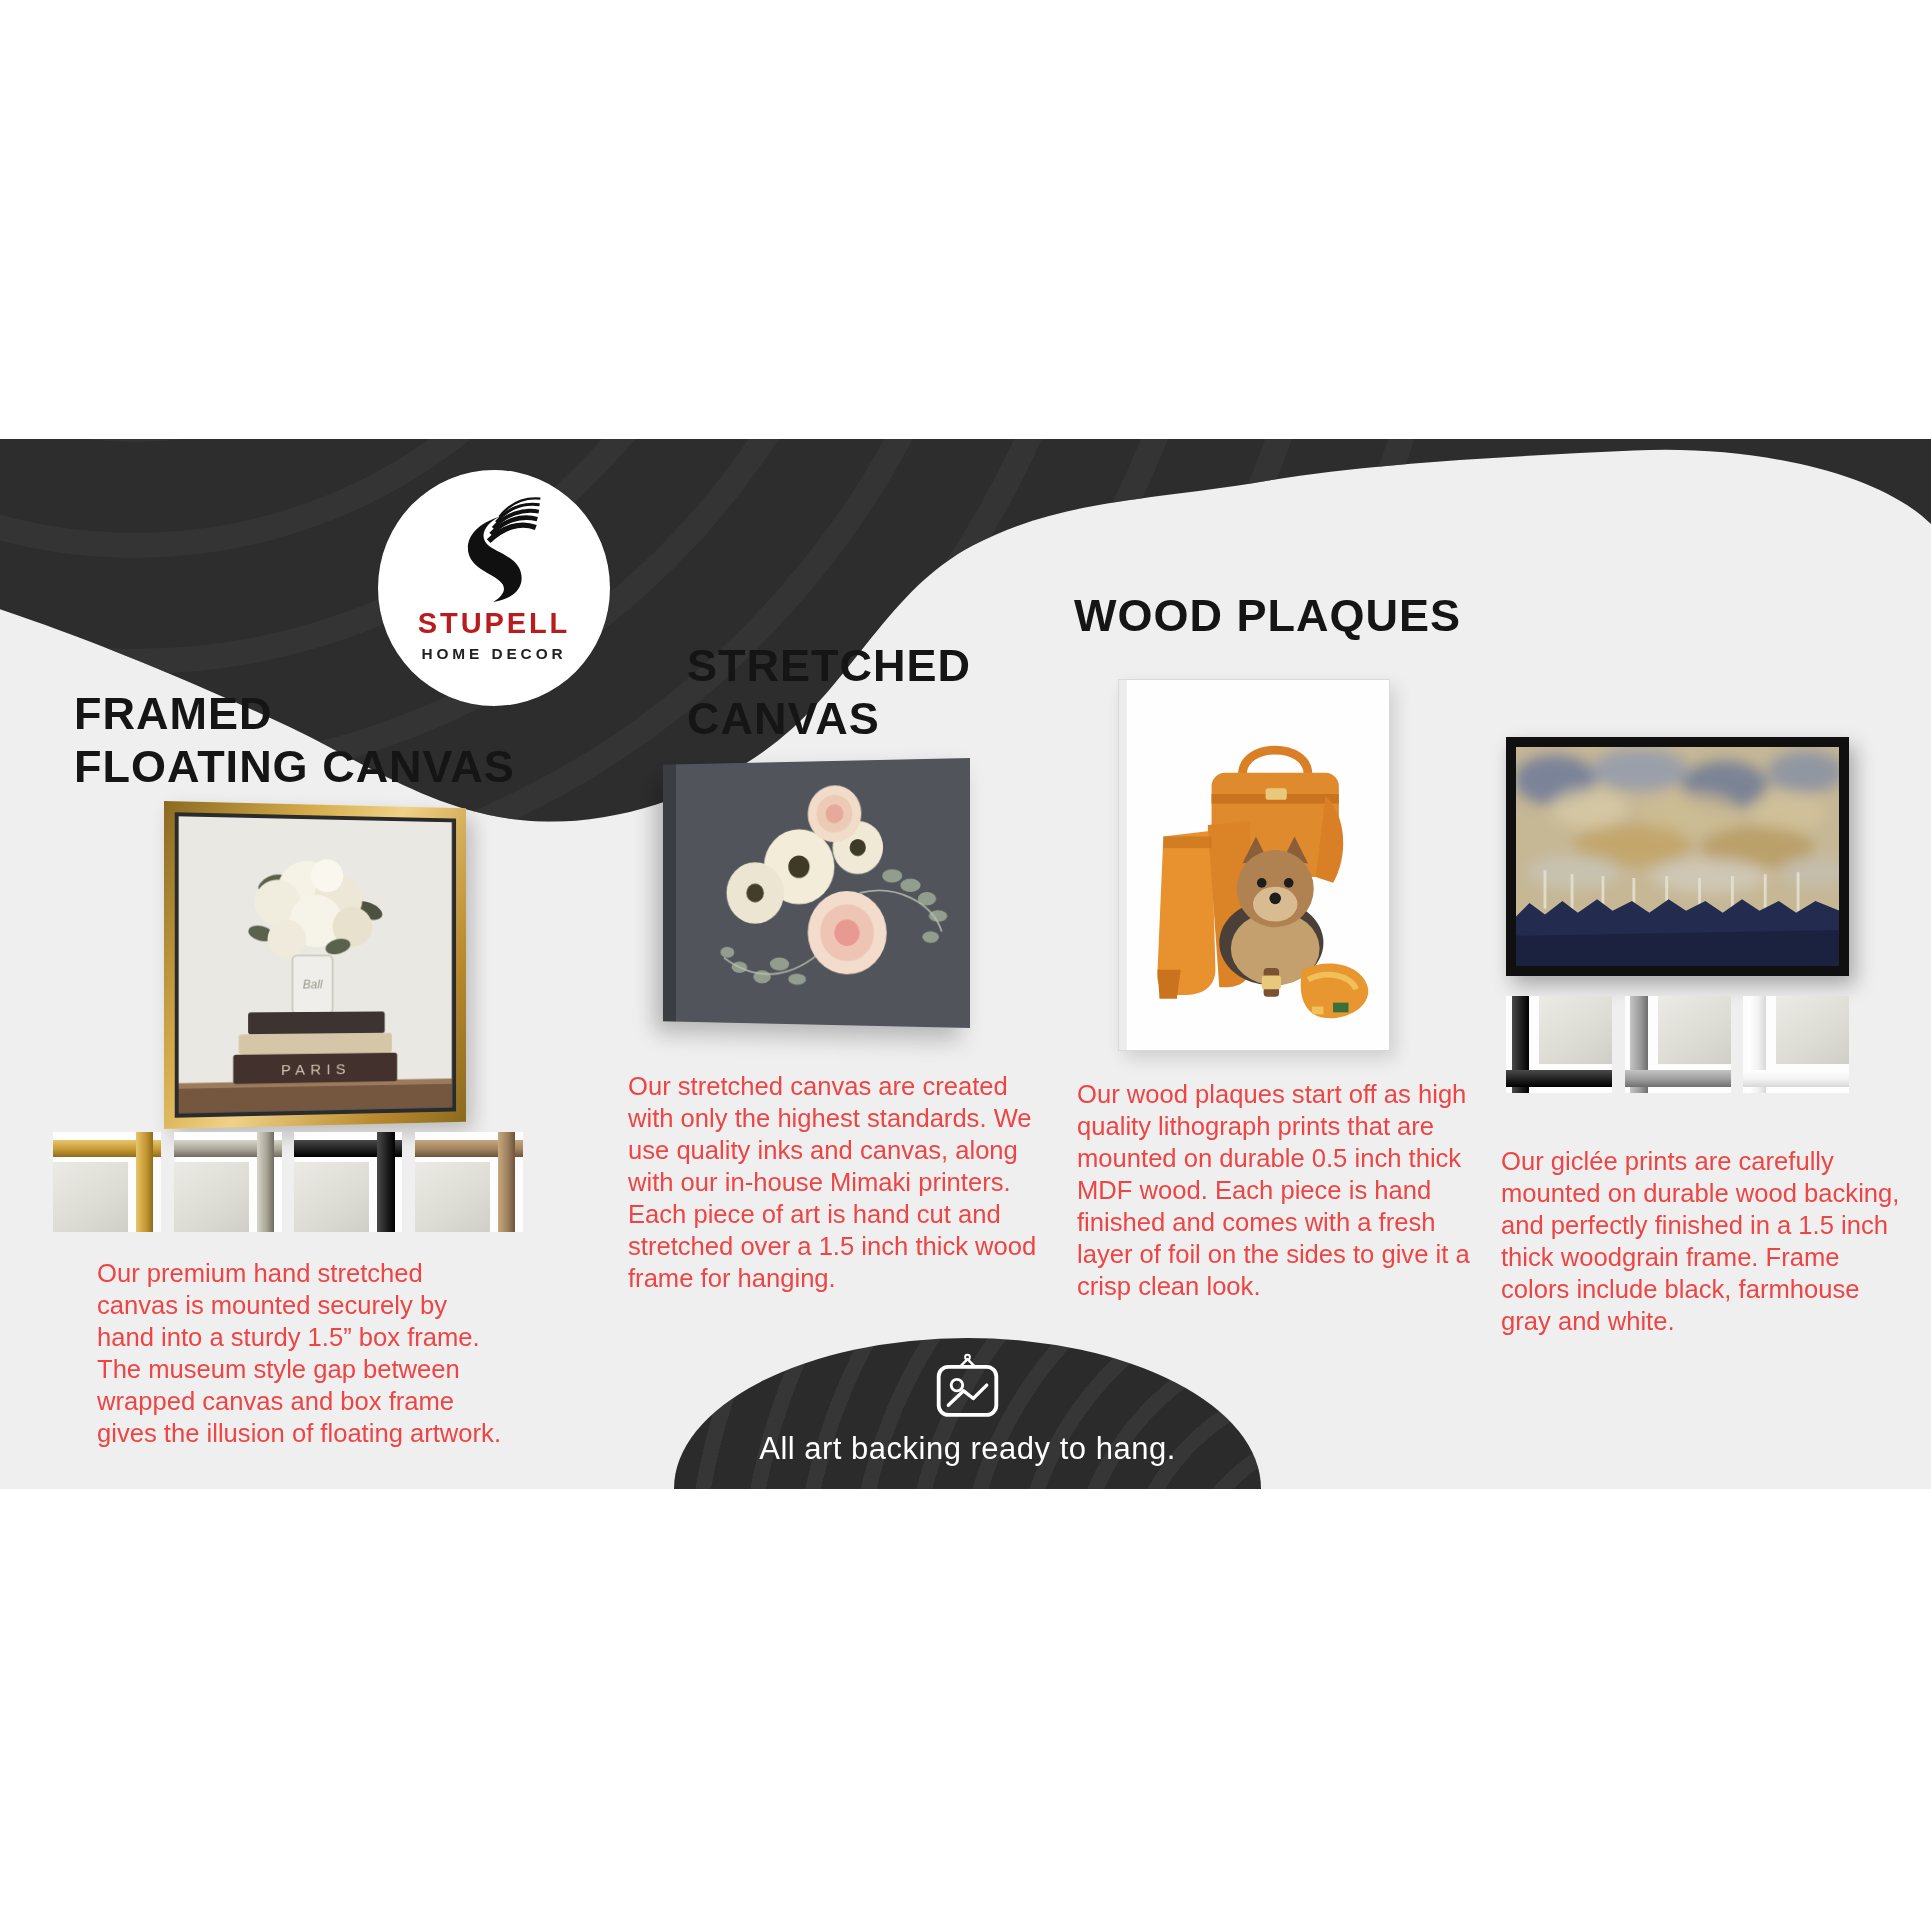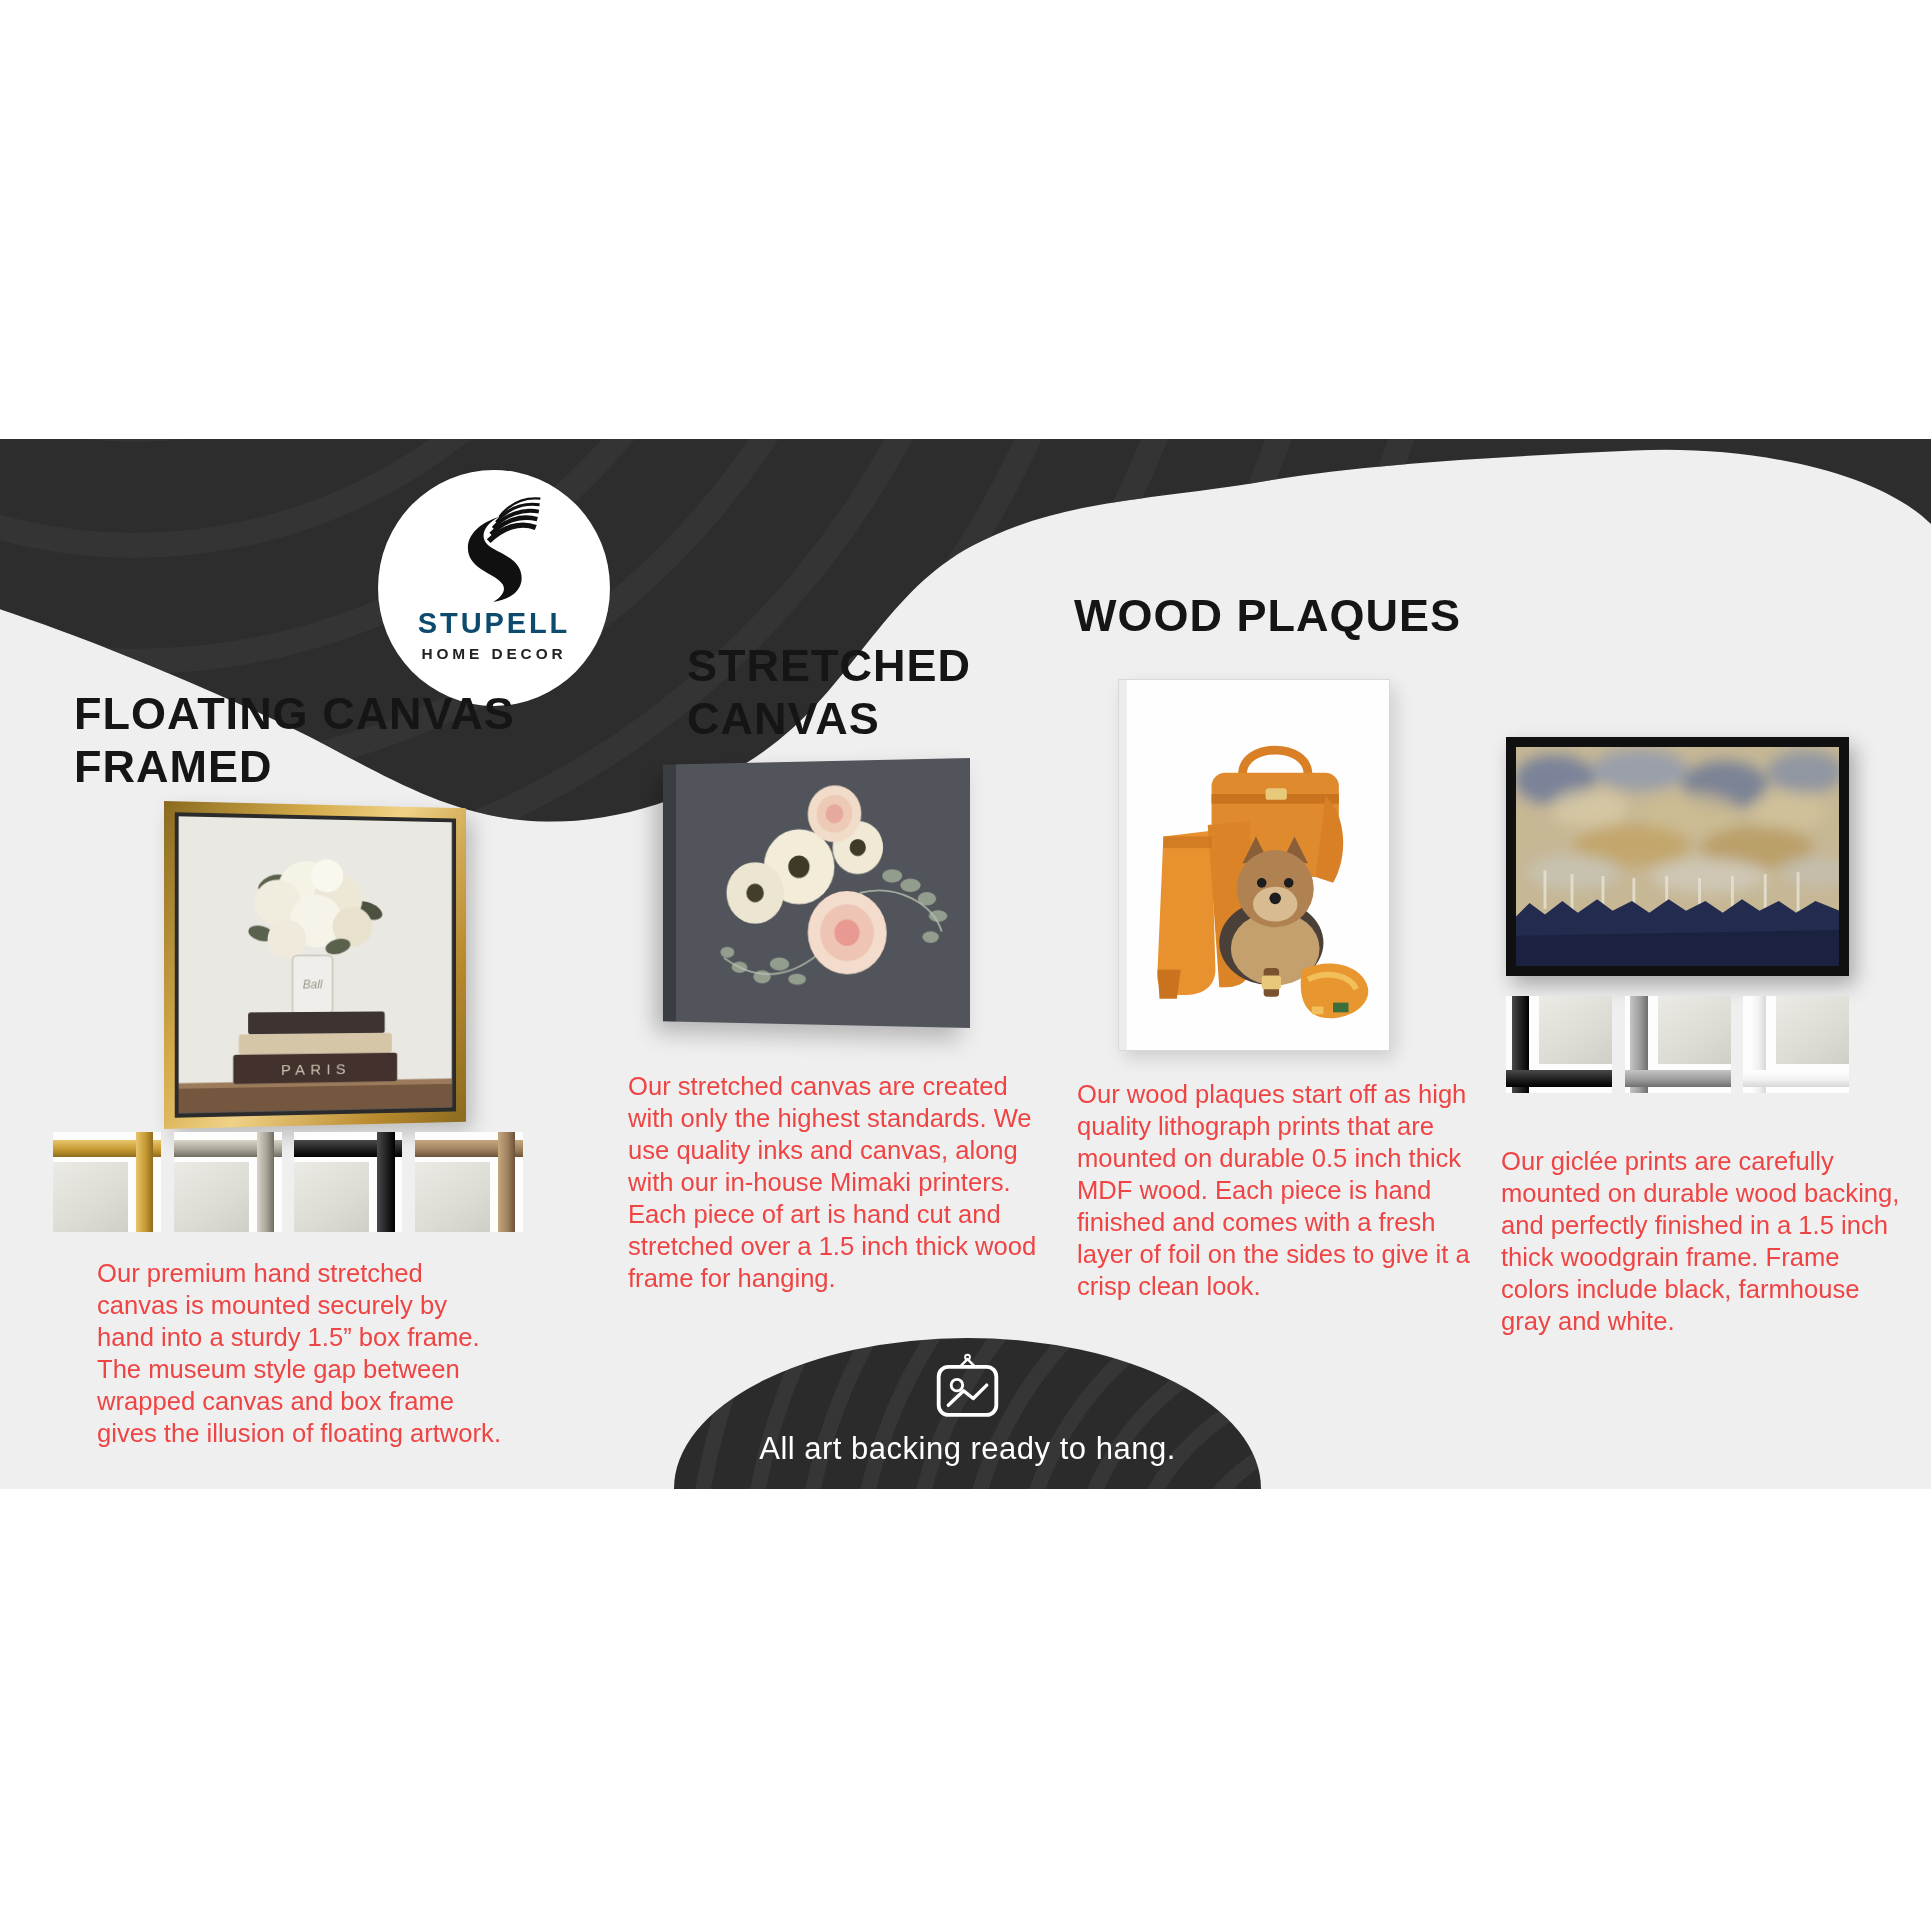--- a/index.html
+++ b/index.html
@@ -5,21 +5,21 @@
   html,body{margin:0;padding:0;background:#fff;}
   .page{position:relative;width:1931px;height:1931px;background:#ffffff;overflow:hidden;
         font-family:"Liberation Sans", sans-serif;}
   .gray-band{position:absolute;left:0;top:439px;width:1931px;height:1050px;background:#efefef;}
   .wave-svg{position:absolute;left:0;top:439px;width:1931px;height:406px;display:block;}
 
   
   .logo-circle{position:absolute;left:378px;top:470px;width:232px;height:236px;background:#ffffff;
                border-radius:50%;text-align:center;box-shadow:0 0 0 1px rgba(0,0,0,0.03);}
   .logo-s{margin-top:21px;width:104px;height:114px;}
-  .brand-name{font-size:29px;font-weight:700;letter-spacing:2.9px;color:#0c4a6e;margin-top:-1.9px;}
+  .brand-name{font-size:29px;font-weight:700;letter-spacing:2.9px;color:#b91c1c;margin-top:-1.9px;}
   .brand-tagline{font-size:15.4px;font-weight:700;letter-spacing:3.9px;color:#222;margin-top:4.8px;}
 
   .heading{position:absolute;font-size:45px;line-height:53px;font-weight:700;color:#151515;
            letter-spacing:1px;white-space:nowrap;}
 
   .body-text{position:absolute;font-size:25.6px;line-height:32px;color:#ef4444;}
 
   
   .gold-frame{position:absolute;left:164px;top:801px;width:323px;height:328px;
               transform:perspective(1448px) rotateY(12deg);transform-origin:left center;
@@ -117,22 +117,22 @@
       </g>
       <path fill="#101010" d="M72 34 C40 44 26 64 32 84 C38 102 60 108 72 118
             C82 126 80 136 64 146 C92 142 106 126 100 106 C94 86 66 80 56 70
             C46 60 52 44 72 34 Z"></path>
     </svg>
     <div class="brand-name">STUPELL</div>
     <div class="brand-tagline">HOME DECOR</div>
   </div>
 
   <div class="heading" style="left:74px;top:687px;">
+    <div>FRAMED</div>
     <div>FLOATING CANVAS</div>
-    <div>FRAMED</div>
   </div>
 
   <div class="gold-frame">
     <div class="gold-frame-inner">
       <svg viewBox="0 0 300 320" preserveAspectRatio="none">
         <rect x="0" y="0" width="300" height="320" fill="#eae8e2"></rect>
         <rect x="0" y="292" width="300" height="28" fill="#75573f"></rect>
         <rect x="0" y="288" width="300" height="6" fill="#9b7b5c"></rect>
 
         <g>

